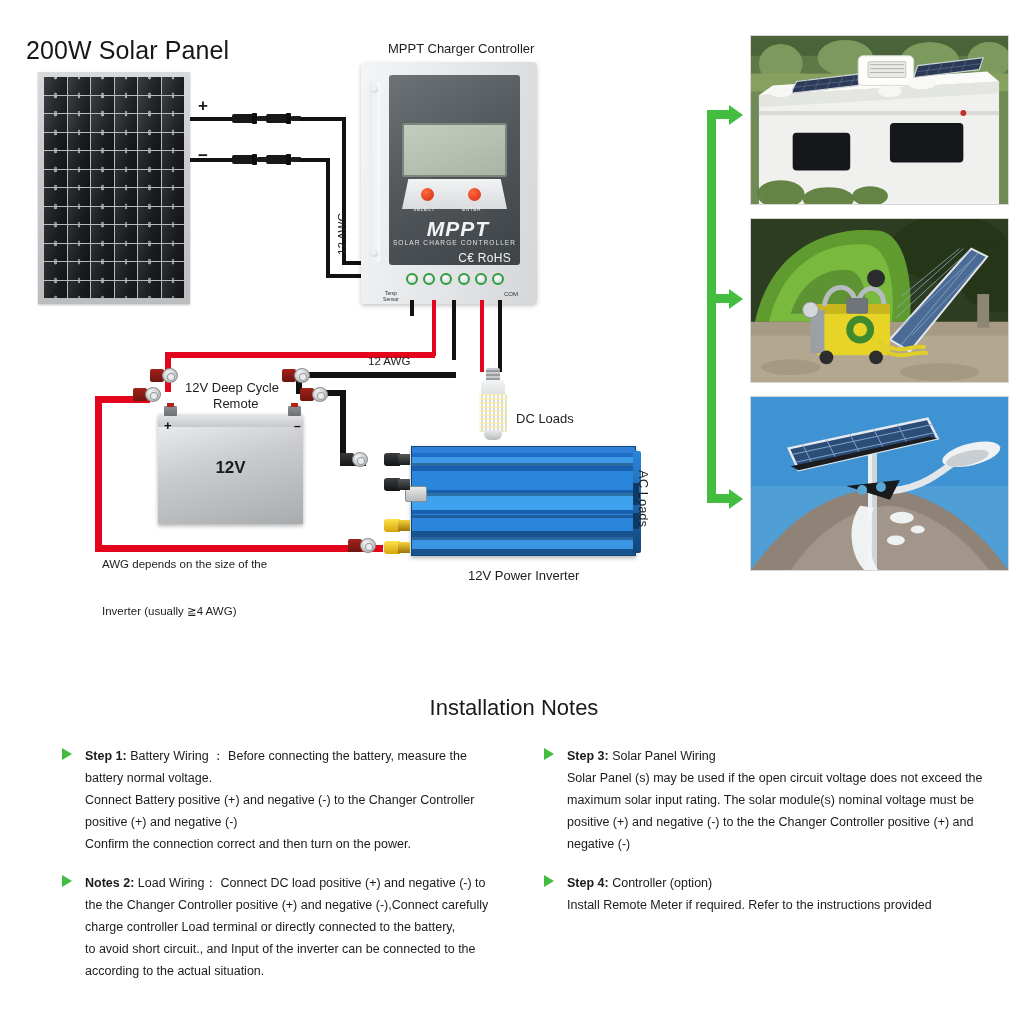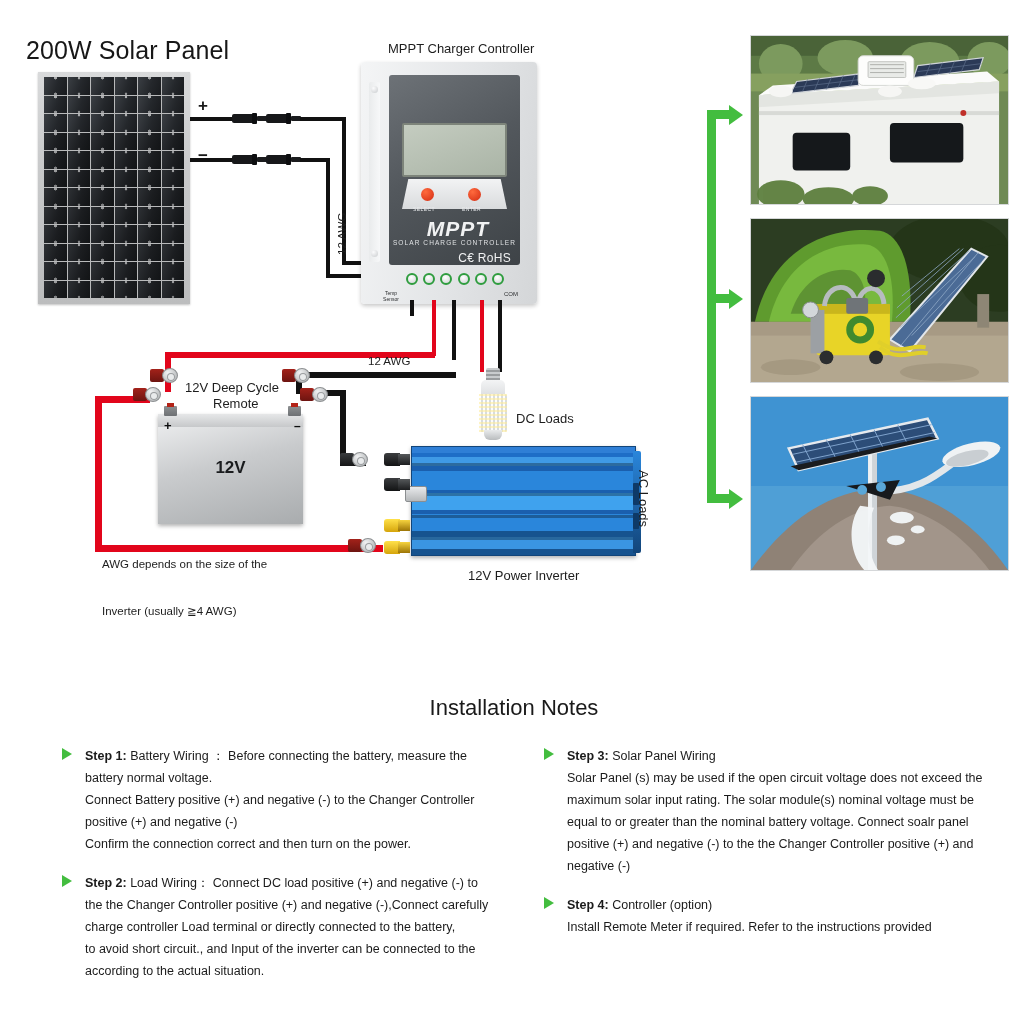--- a/index.html
+++ b/index.html
@@ -632,34 +632,33 @@
       <div class="note-block">
         <div class="tri"></div>
         <div class="note-line"><span class="note-head">Step 1: </span><span>Battery Wiring ：  Before connecting the battery, measure the</span></div>
         <div class="note-line"><span>battery normal voltage.</span></div>
         <div class="note-line"><span>Connect Battery positive (+) and negative (-) to the Changer Controller</span></div>
         <div class="note-line"><span>positive (+) and negative (-)</span></div>
         <div class="note-line"><span>Confirm the connection correct and then turn on the power.</span></div>
       </div>
       <div class="note-block">
         <div class="tri"></div>
-        <div class="note-line"><span class="note-head">Step 2: </span><span>Load Wiring：  Connect DC load positive (+) and negative (-) to</span></div>
+        <div class="note-line"><span class="note-head">Notes 2: </span><span>Load Wiring：  Connect DC load positive (+) and negative (-) to</span></div>
         <div class="note-line"><span>the the Changer Controller positive (+) and negative (-),Connect carefully</span></div>
         <div class="note-line"><span>charge controller Load terminal or directly connected to the battery,</span></div>
         <div class="note-line"><span>to avoid short circuit., and  Input of the inverter can be connected to the</span></div>
         <div class="note-line"><span>according to the actual situation.</span></div>
       </div>
     </div>
   <div class="note-col" style="left:544px; width:450px;" id="col-right">
       <div class="note-block">
         <div class="tri"></div>
         <div class="note-line"><span class="note-head">Step 3: </span><span>Solar  Panel  Wiring</span></div>
         <div class="note-line"><span>Solar Panel (s) may be used if the open circuit voltage does not exceed the</span></div>
         <div class="note-line"><span>maximum solar input rating. The solar module(s) nominal voltage must be</span></div>
-        <div class="note-line"><span>equal to or greater than the nominal battery voltage. Connect soalr panel</span></div>
         <div class="note-line"><span>positive (+) and negative (-) to the the Changer Controller positive (+) and</span></div>
         <div class="note-line"><span>negative (-)</span></div>
       </div>
       <div class="note-block">
         <div class="tri"></div>
         <div class="note-line"><span class="note-head">Step 4: </span><span>Controller (option)</span></div>
         <div class="note-line"><span>Install Remote Meter if required. Refer to the instructions provided</span></div>
       </div>
     </div>
 

